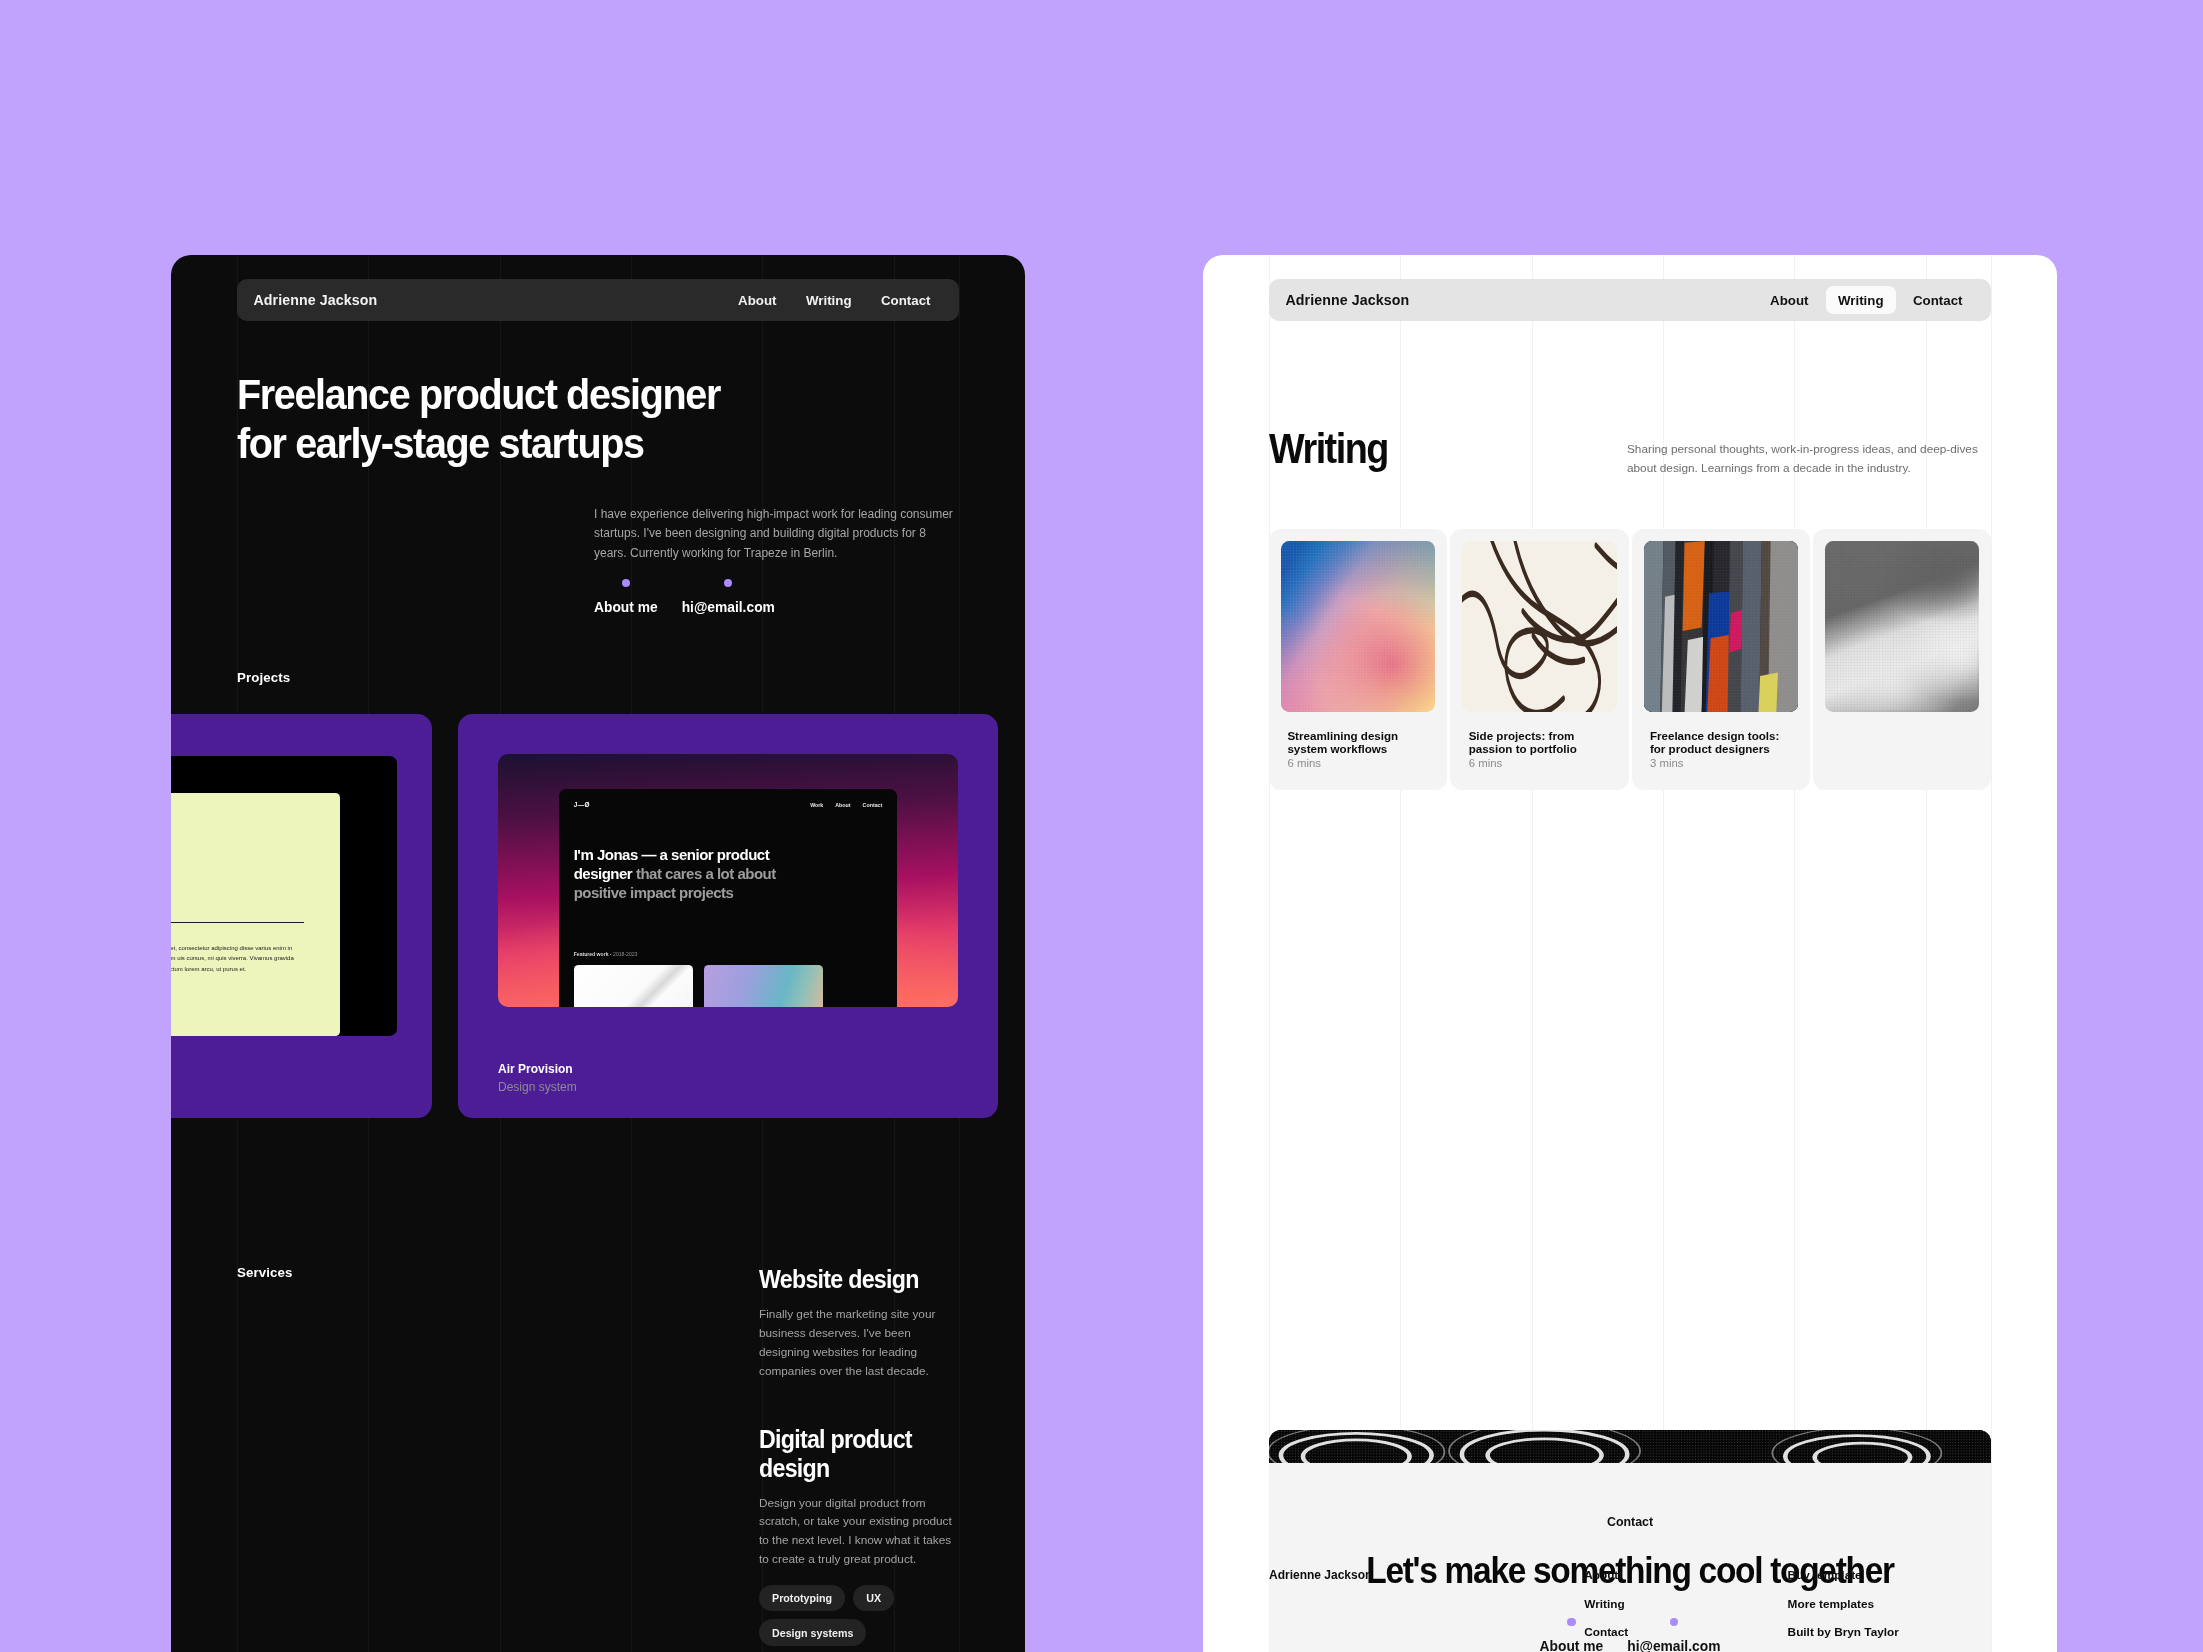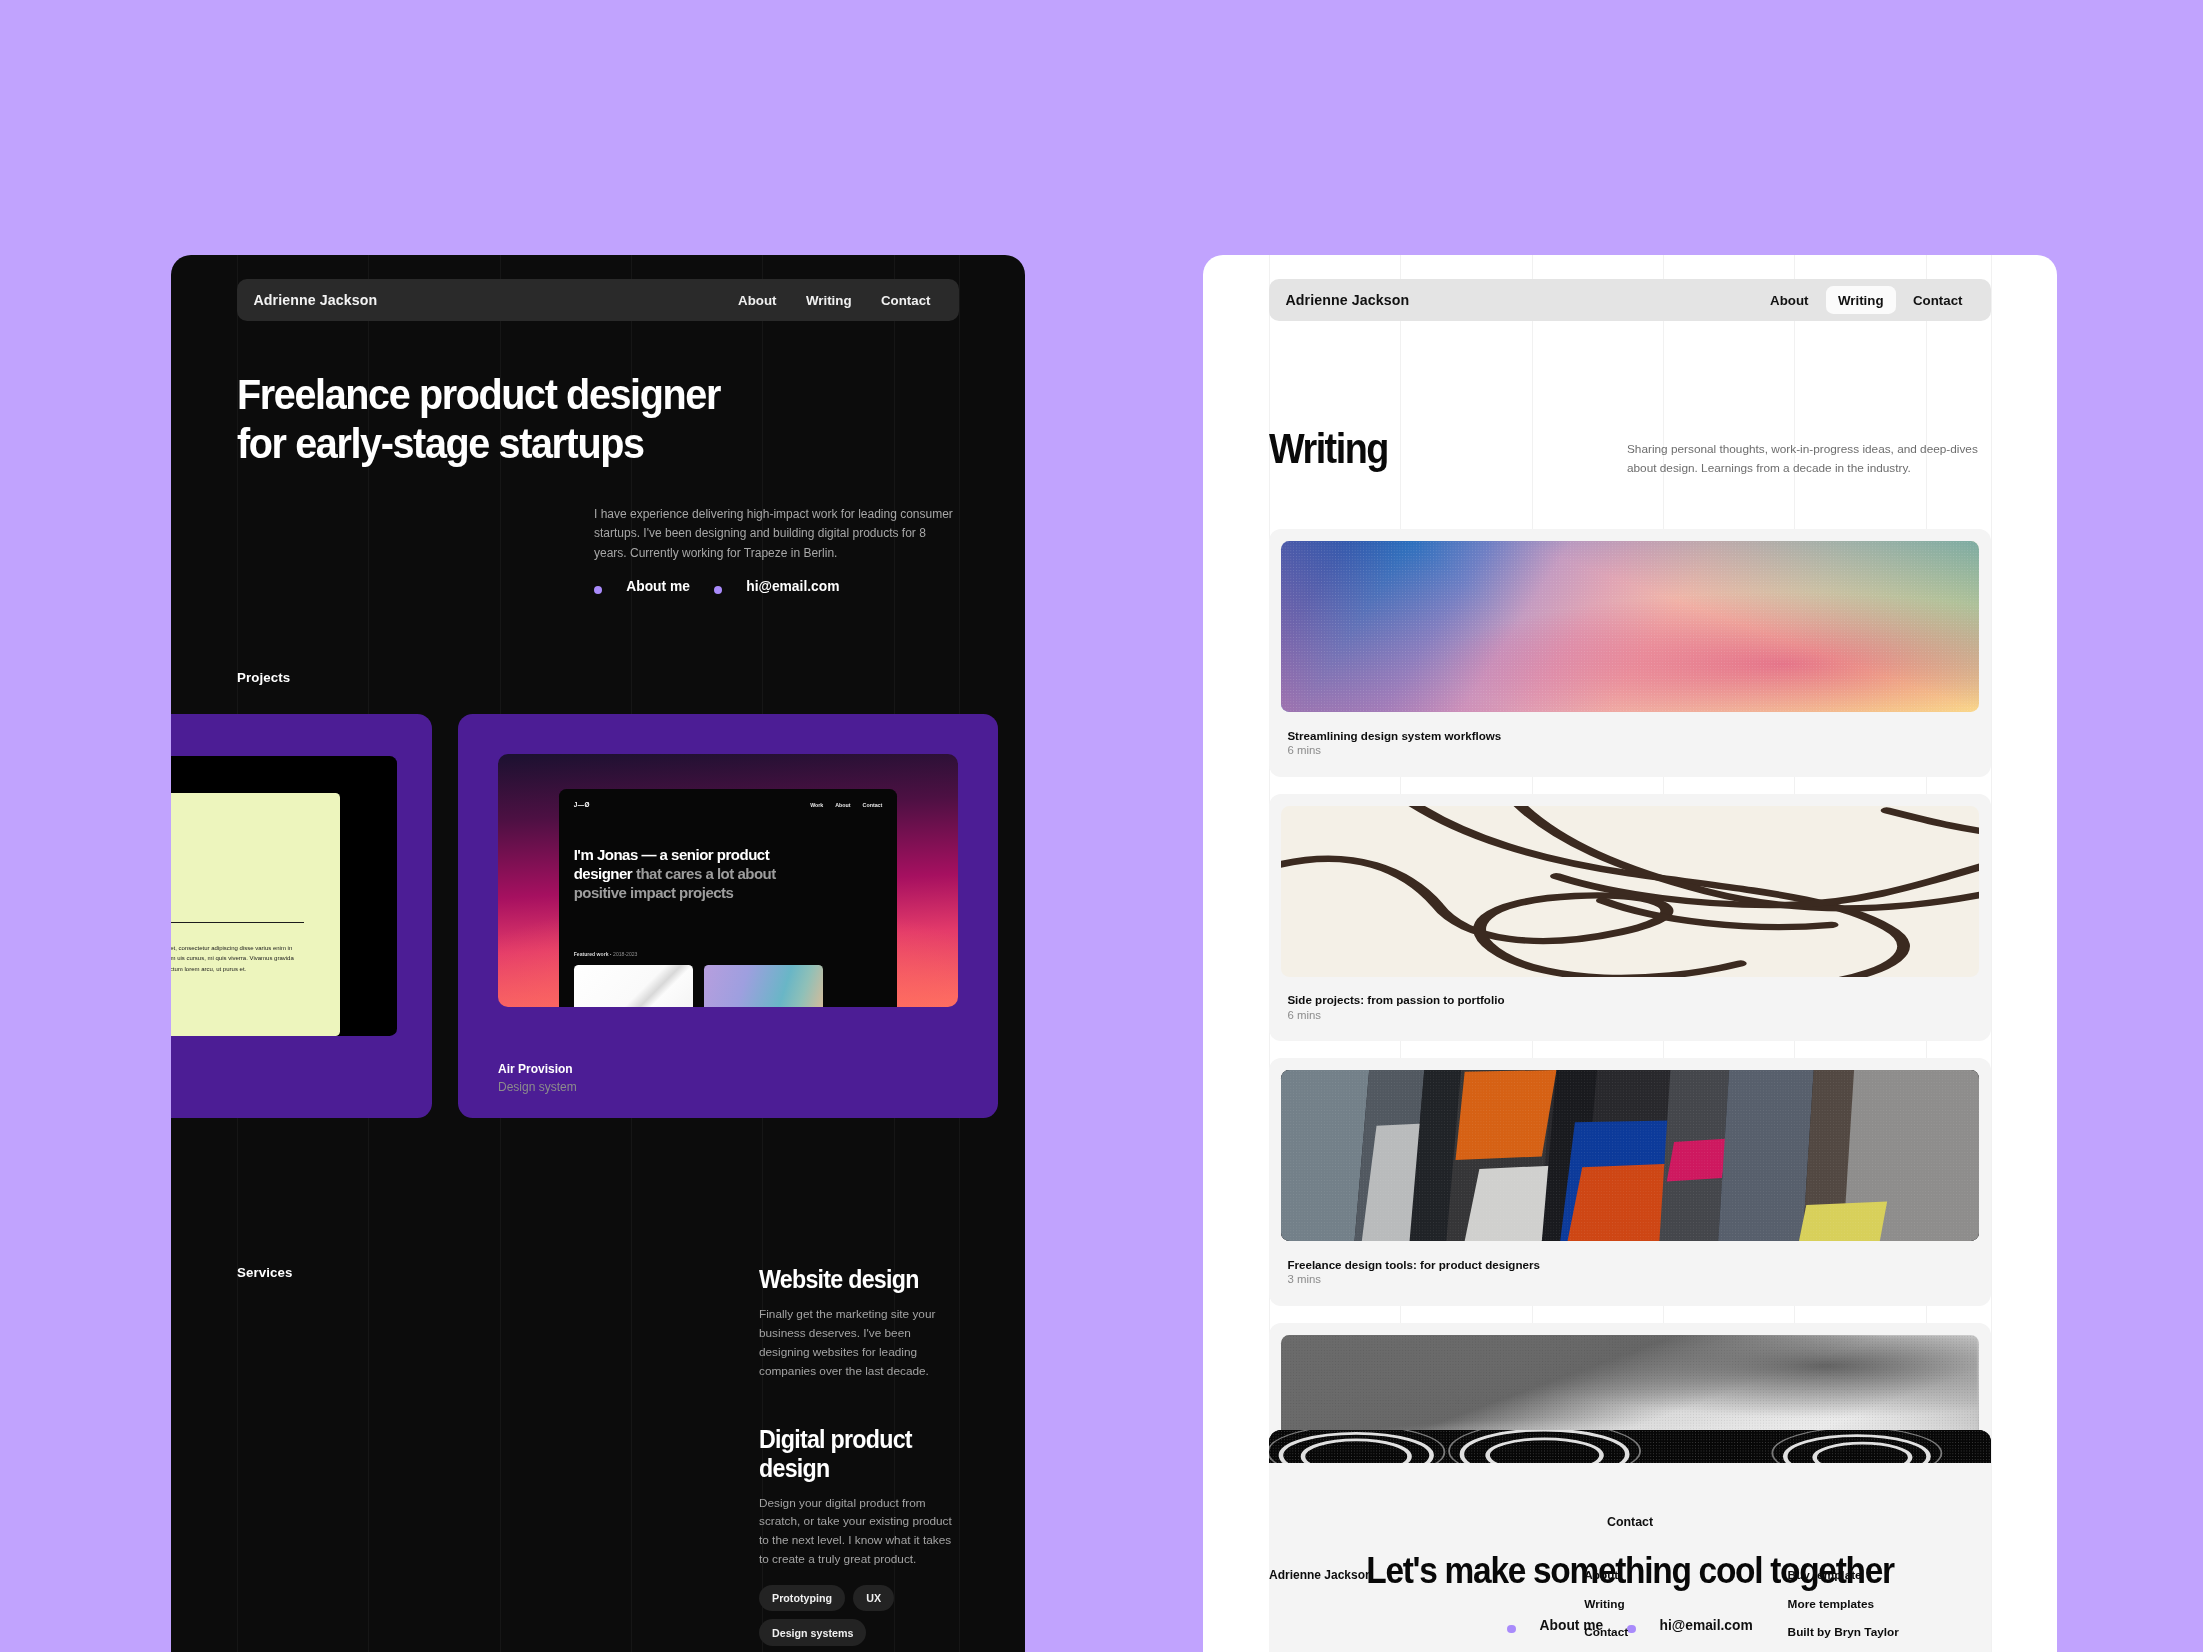--- a/index.html
+++ b/index.html
@@ -84,21 +84,21 @@
     margin-top: 37px;
     margin-left: 357px;
     max-width: 360px;
   }
   .hero-sub p {
     font-size: 12px;
     line-height: 1.62;
     color: #a7a7a7;
   }
   .dotlinks { display: flex; gap: 24px; margin-top: 15.6px; align-items: center; }
-  .dotlink { display: flex; align-items: flex-end; gap: 24px; }
+  .dotlink { display: flex; align-items: center; gap: 13px; flex-direction: column; }
   .dot { width: 8.3px; height: 8.3px; border-radius: 50%; background: #a98bfb; flex: none; }
   .dotlink span.lbl { font-size: 13.8px; font-weight: 700; }
   .dark-txt .lbl { color: #ffffff; }
   .light-txt .lbl { color: #101010; }
 
   
   .sec-label {
     position: absolute; left: 66px;
     font-size: 13.3px; font-weight: 700; letter-spacing: 0.1px;
     color: #ffffff; z-index: 5;
@@ -213,21 +213,21 @@
   .w-head { position: absolute; left: 66px; right: 66px; top: 170px; z-index: 4; display: flex; }
   .w-title {
     font-size: 42px; font-weight: 800; color: #0a0a0a;
     letter-spacing: -1.7px; transform: scaleX(.9); transform-origin: left;
     flex: none; width: 358px;
   }
   .w-desc { font-size: 11.8px; line-height: 1.62; color: #6d6d6d; max-width: 367px; padding-top: 14.7px; }
 
   .w-grid {
     position: absolute; left: 66px; right: 66px; top: 274px;
-    display: grid; grid-template-columns: 1fr; gap: 17px; z-index: 3;
+    display: grid; grid-template-columns: 1fr 1fr 1fr 1fr; gap: 3px; z-index: 3;
   }
   .w-card { background: #f4f4f4; border-radius: 12px; padding: 12px; }
   .w-thumb { width: 100%; height: 171px; border-radius: 8.3px; overflow: hidden; position: relative; }
   .w-meta { padding: 16.5px 6.4px 8.3px; }
   .w-name { font-size: 11.6px; font-weight: 700; color: #0d0d0d; }
   .w-time { font-size: 11.4px; color: #8b8b8b; margin-top: 2.8px; }
 
   
   .th-gradient {
     background:

